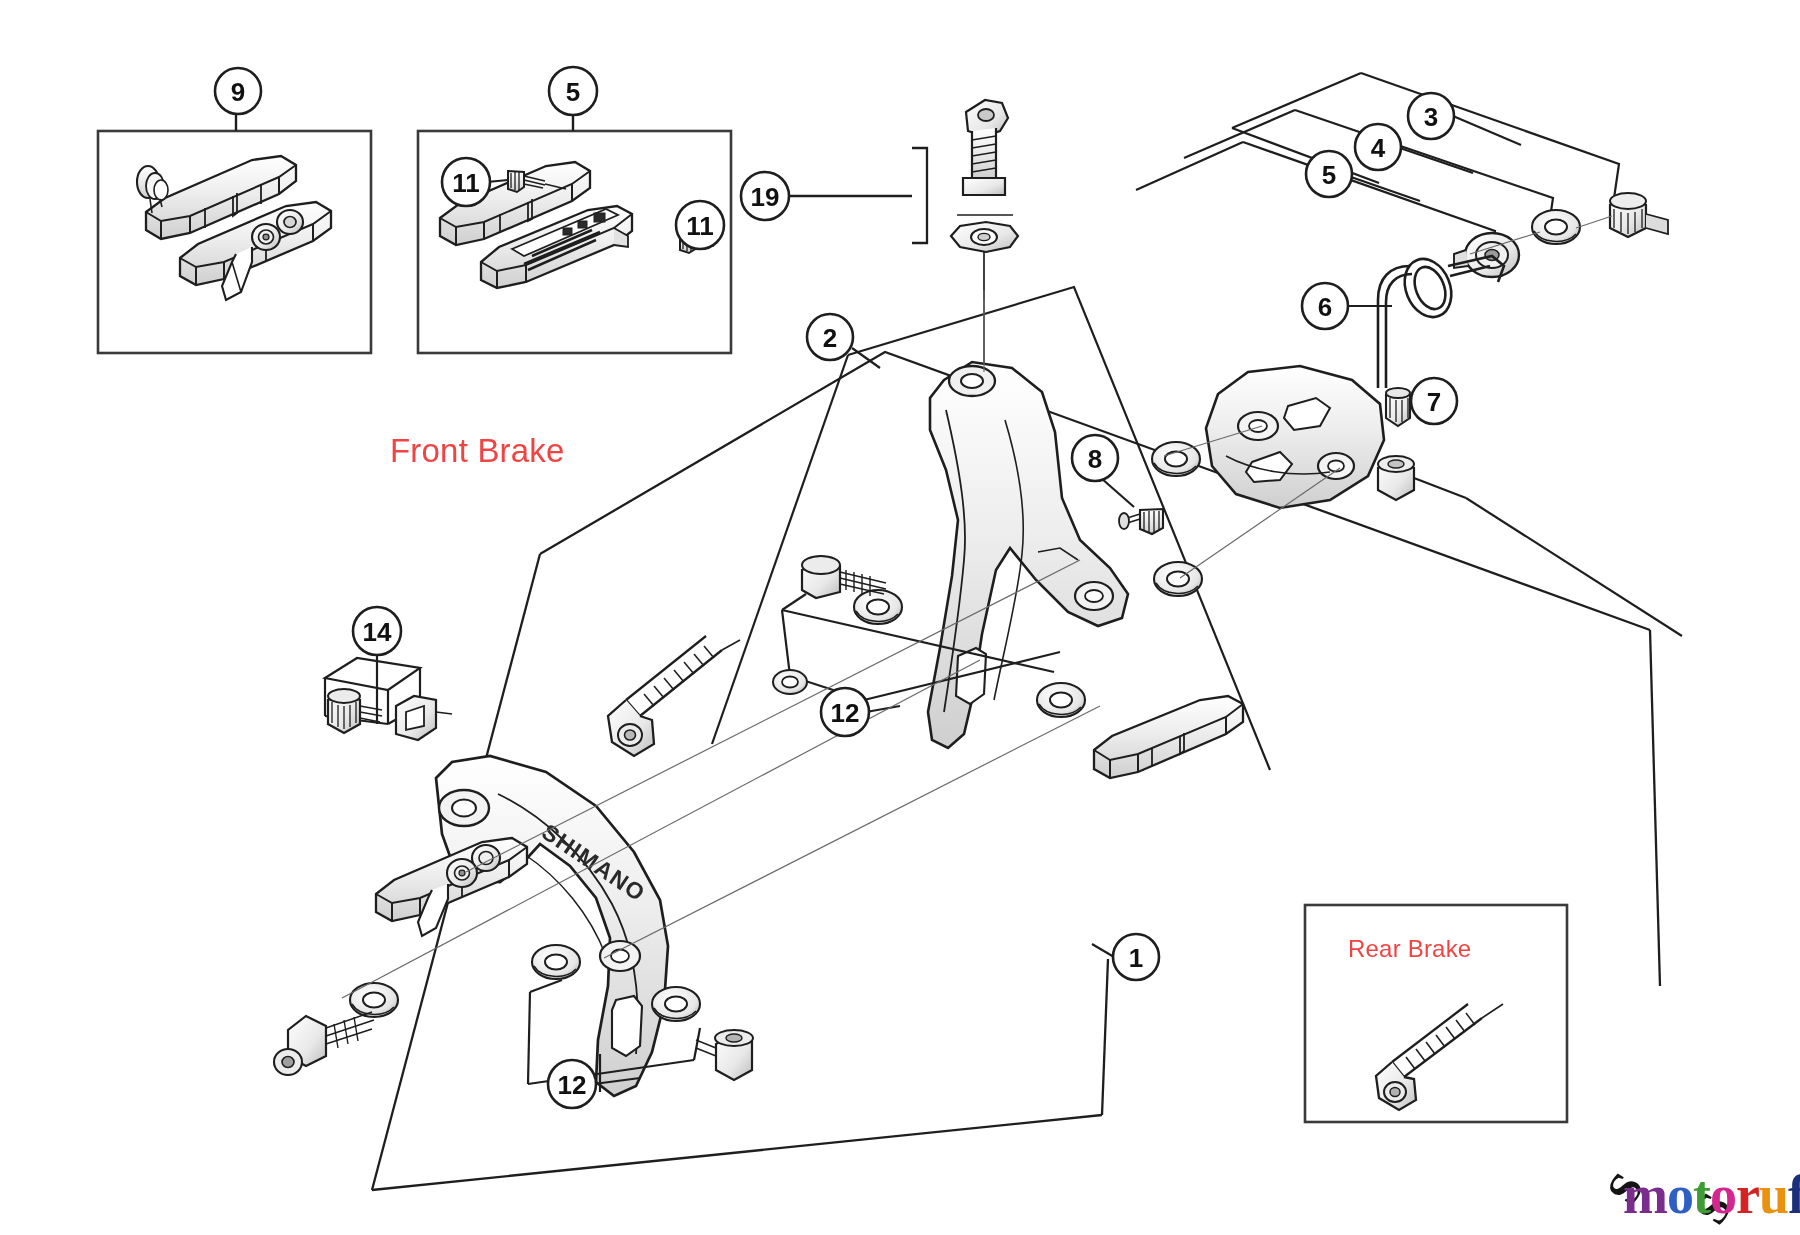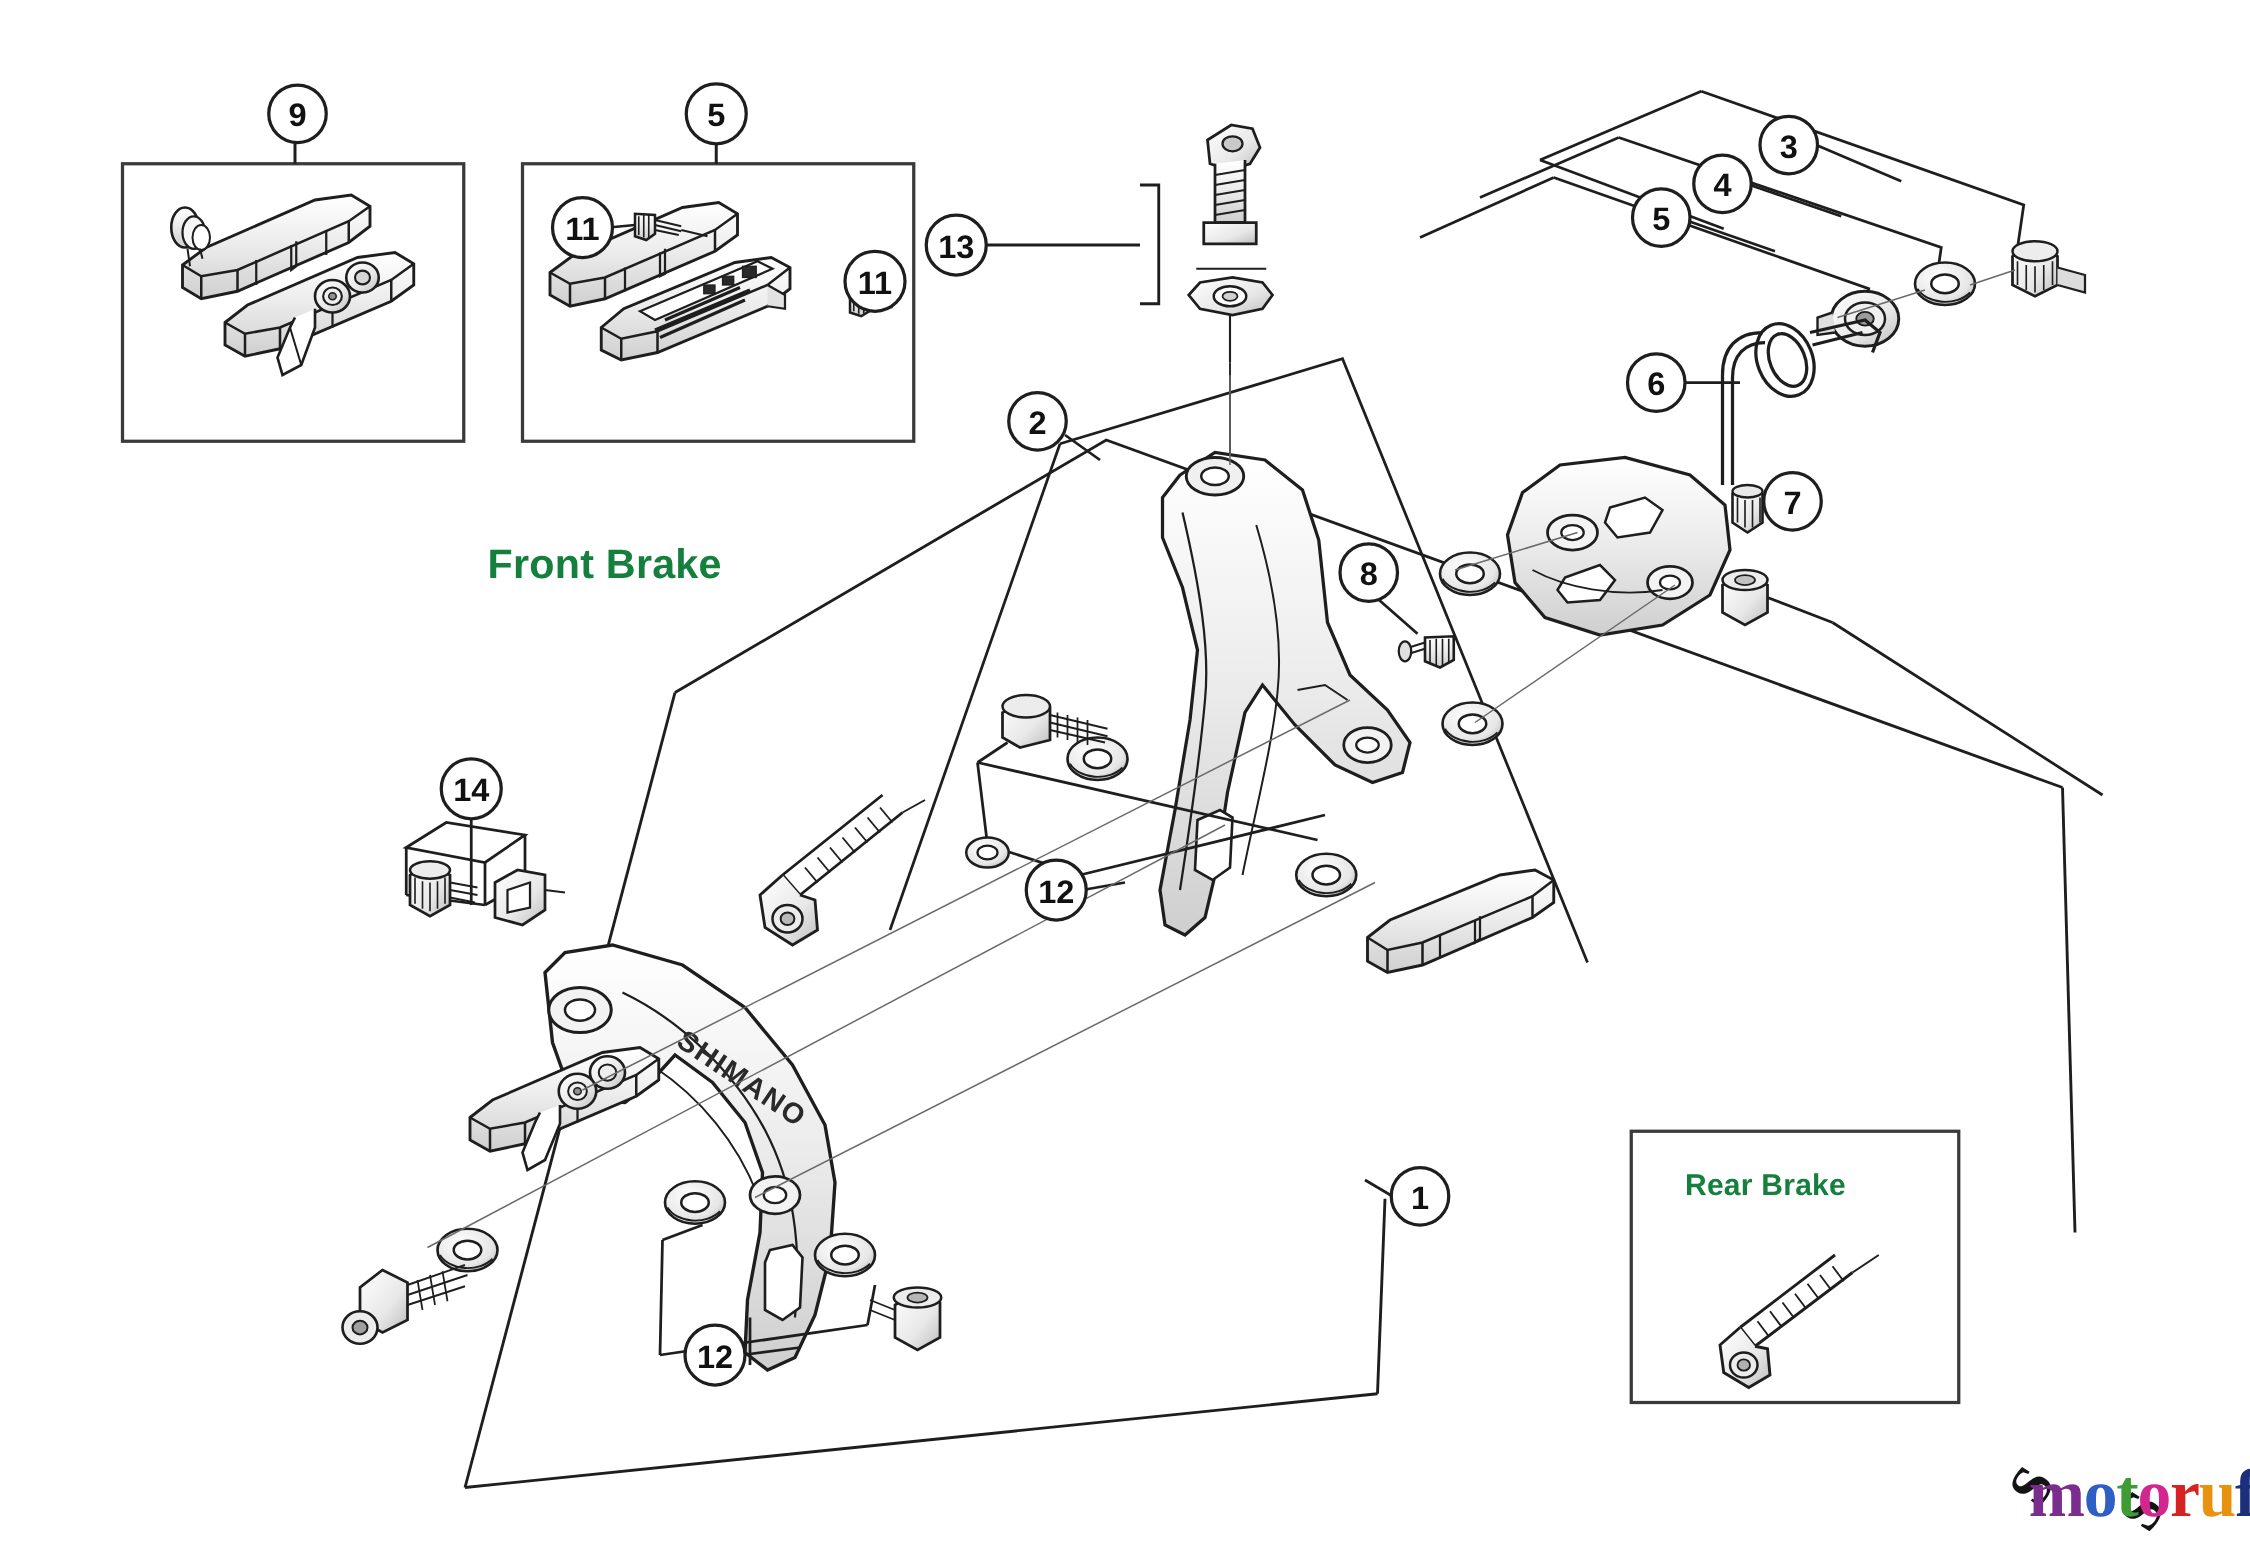--- a/index.html
+++ b/index.html
@@ -7,22 +7,22 @@
   body{
     width:1800px;height:1235px;overflow:hidden;
     font-family:"Liberation Sans", sans-serif;
     color:#1a1a1a;
   }
   #stage{position:relative;width:1800px;height:1235px;background:#fff;}
   #art{position:absolute;left:0;top:0;width:1800px;height:1235px;}
   .sec-label{
     position:absolute;
     font-family:"Liberation Sans", sans-serif;
-    font-weight:bold;
-    color:#15803d;
+    font-weight:normal;
+    color:#ef4444;
     white-space:nowrap;
     letter-spacing:.2px;
   }
   #front-brake-label{left:390px;top:432px;font-size:33px;}
   #rear-brake-label{left:1348px;top:935px;font-size:24px;}
   .callout-num{
     position:absolute;
     font-family:"Liberation Sans", sans-serif;
     font-weight:bold;
     font-size:26px;
@@ -484,21 +484,21 @@
       <div class="callout-num" style="left: 1329px; top: 175px;">5</div>
       <div class="callout-num" style="left: 1325px; top: 307px;">6</div>
       <div class="callout-num" style="left: 1434px; top: 402px;">7</div>
       <div class="callout-num" style="left: 1095px; top: 459px;">8</div>
       <div class="callout-num" style="left: 238px; top: 92px;">9</div>
       <div class="callout-num" style="left: 573px; top: 92px;">5</div>
       <div class="callout-num" style="left: 466px; top: 183px;">11</div>
       <div class="callout-num" style="left: 700px; top: 226px;">11</div>
       <div class="callout-num" style="left: 845px; top: 713px;">12</div>
       <div class="callout-num" style="left: 572px; top: 1085px;">12</div>
-      <div class="callout-num" style="left: 765px; top: 197px;">13</div>
+      <div class="callout-num" style="left: 765px; top: 197px;">19</div>
       <div class="callout-num" style="left: 377px; top: 632px;">14</div>
     </div>
 
   <div class="wm-swirl" id="wm-s1">S</div>
   <div class="wm-swirl" id="wm-s2">S</div>
   <div class="wm" id="watermark"><span style="color: rgb(123, 45, 142);">m</span><span style="color: rgb(47, 95, 196);">o</span><span style="color: rgb(63, 155, 53);">t</span><span style="color: rgb(212, 38, 143);">o</span><span style="color: rgb(214, 34, 34);">r</span><span style="color: rgb(232, 146, 15);">u</span><span style="color: rgb(27, 47, 122);">f</span></div>
 
 </div>
 
 </body></html>

